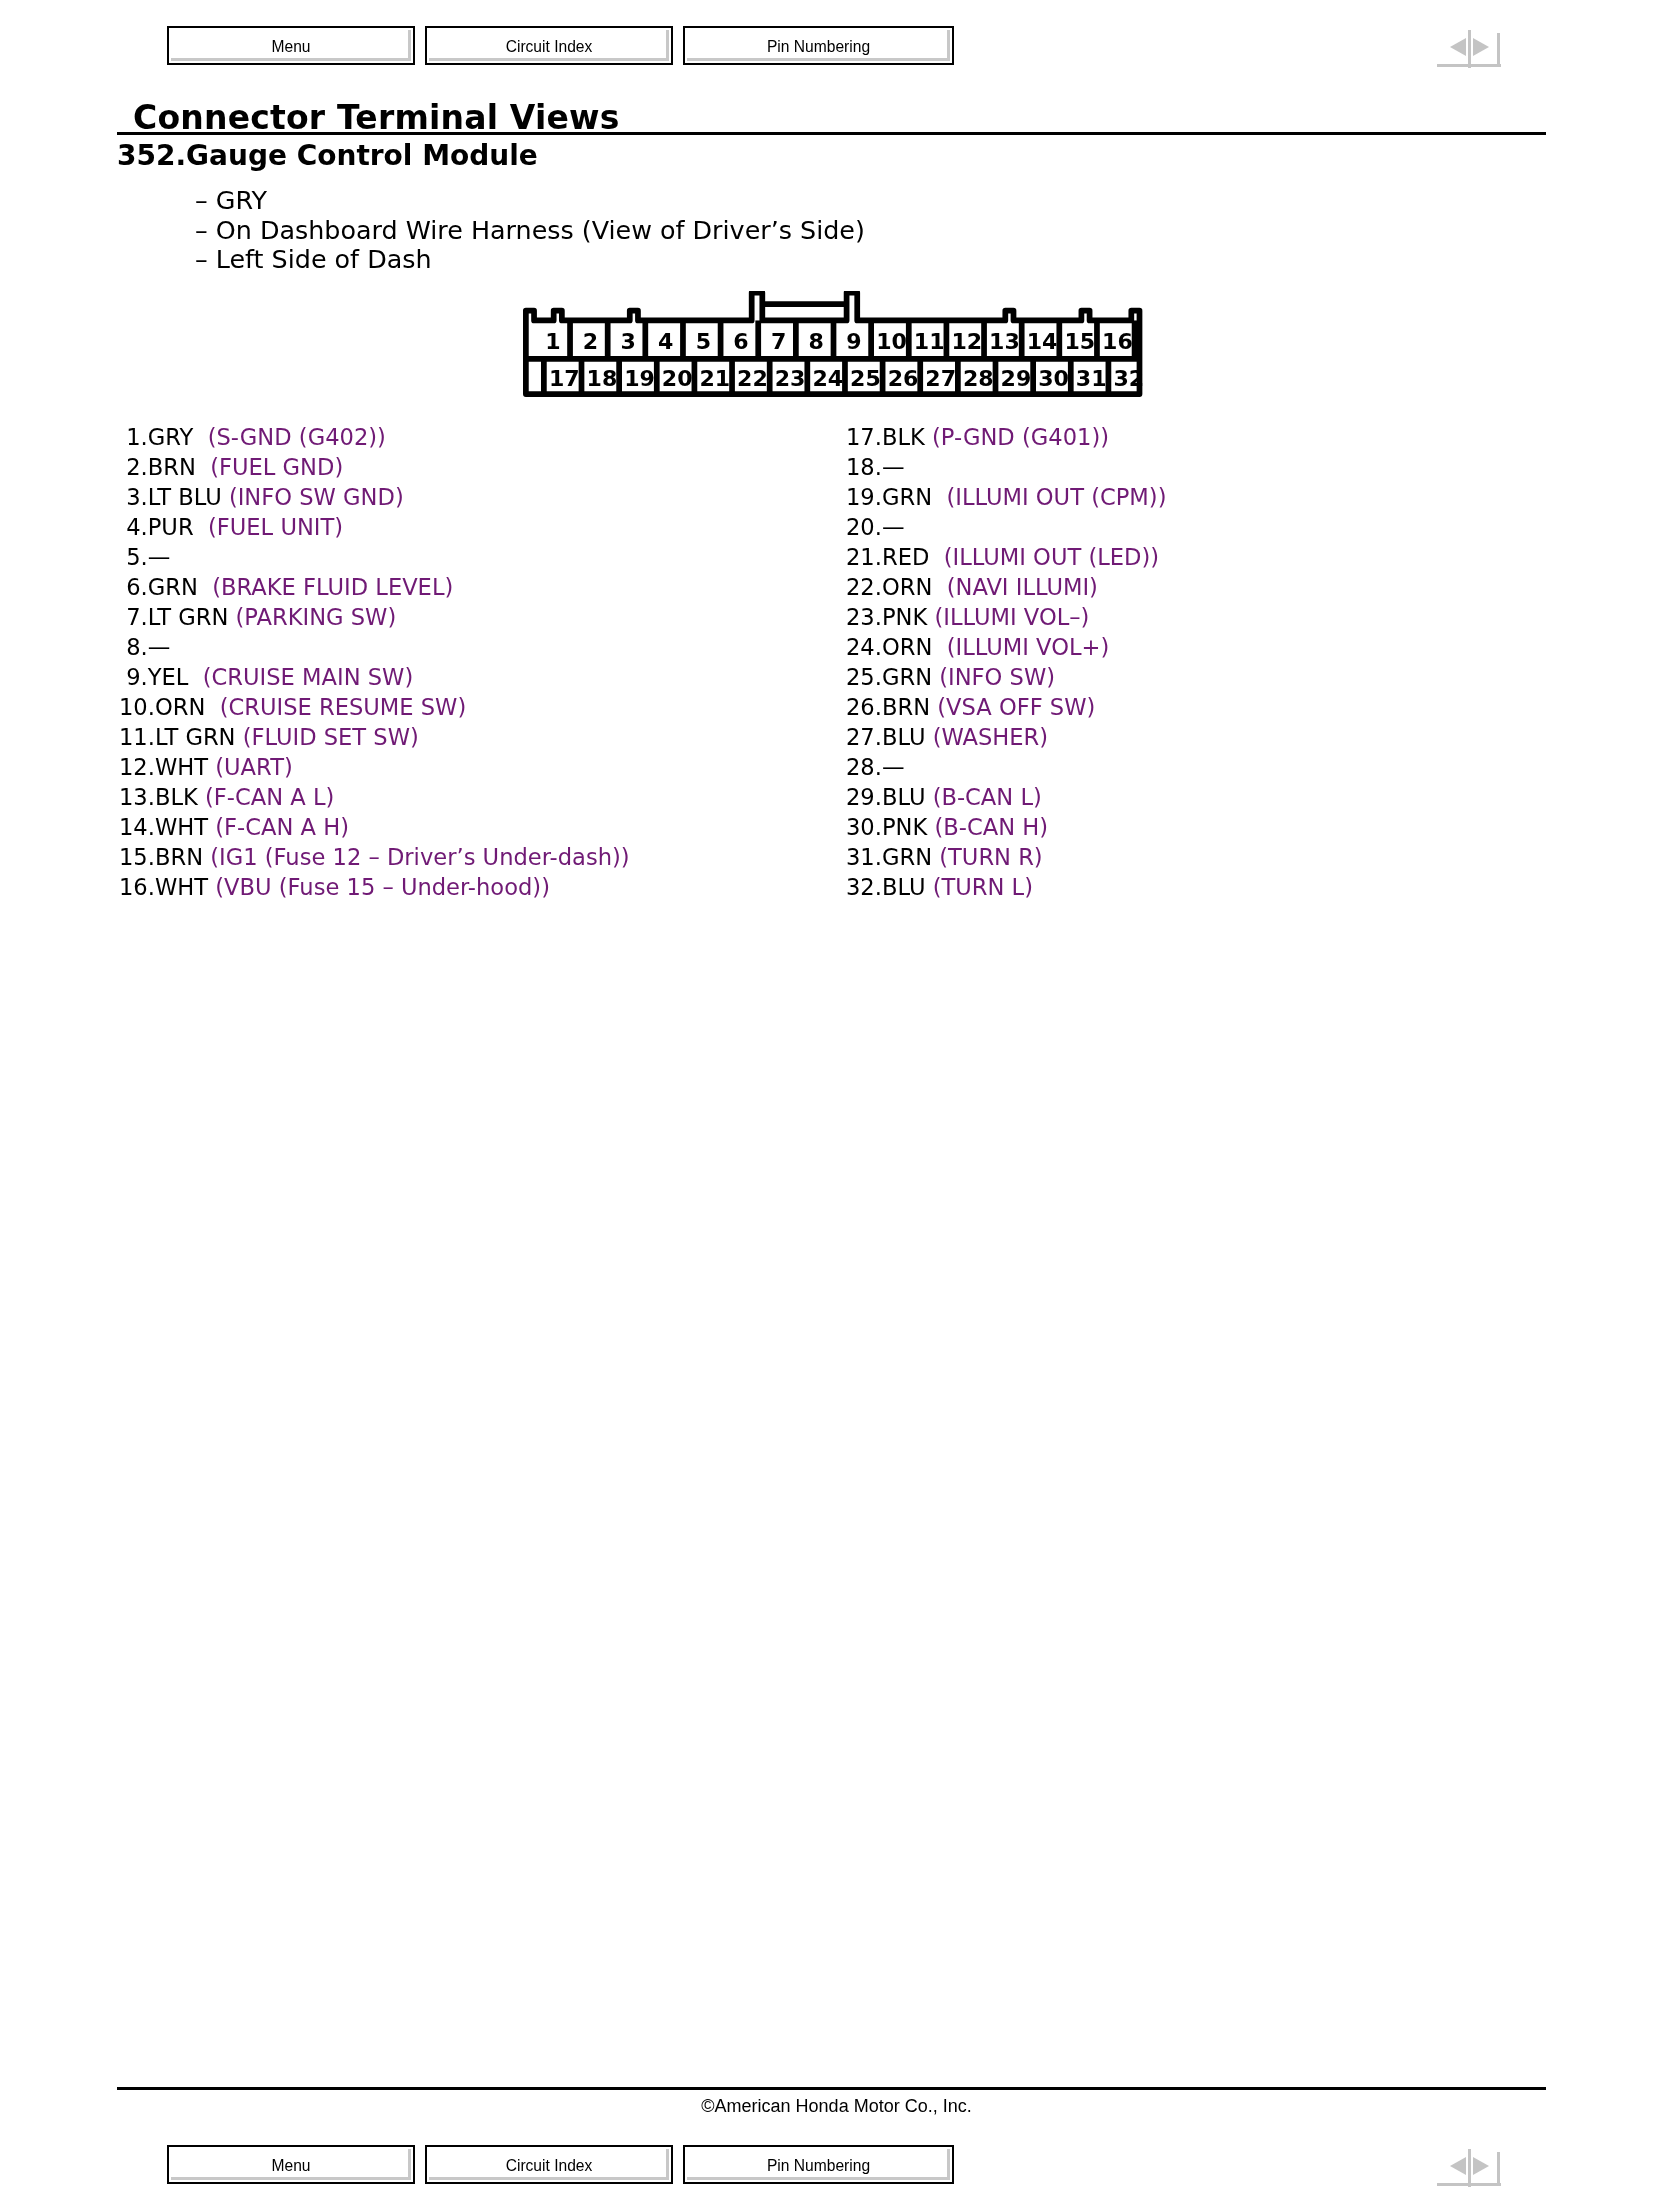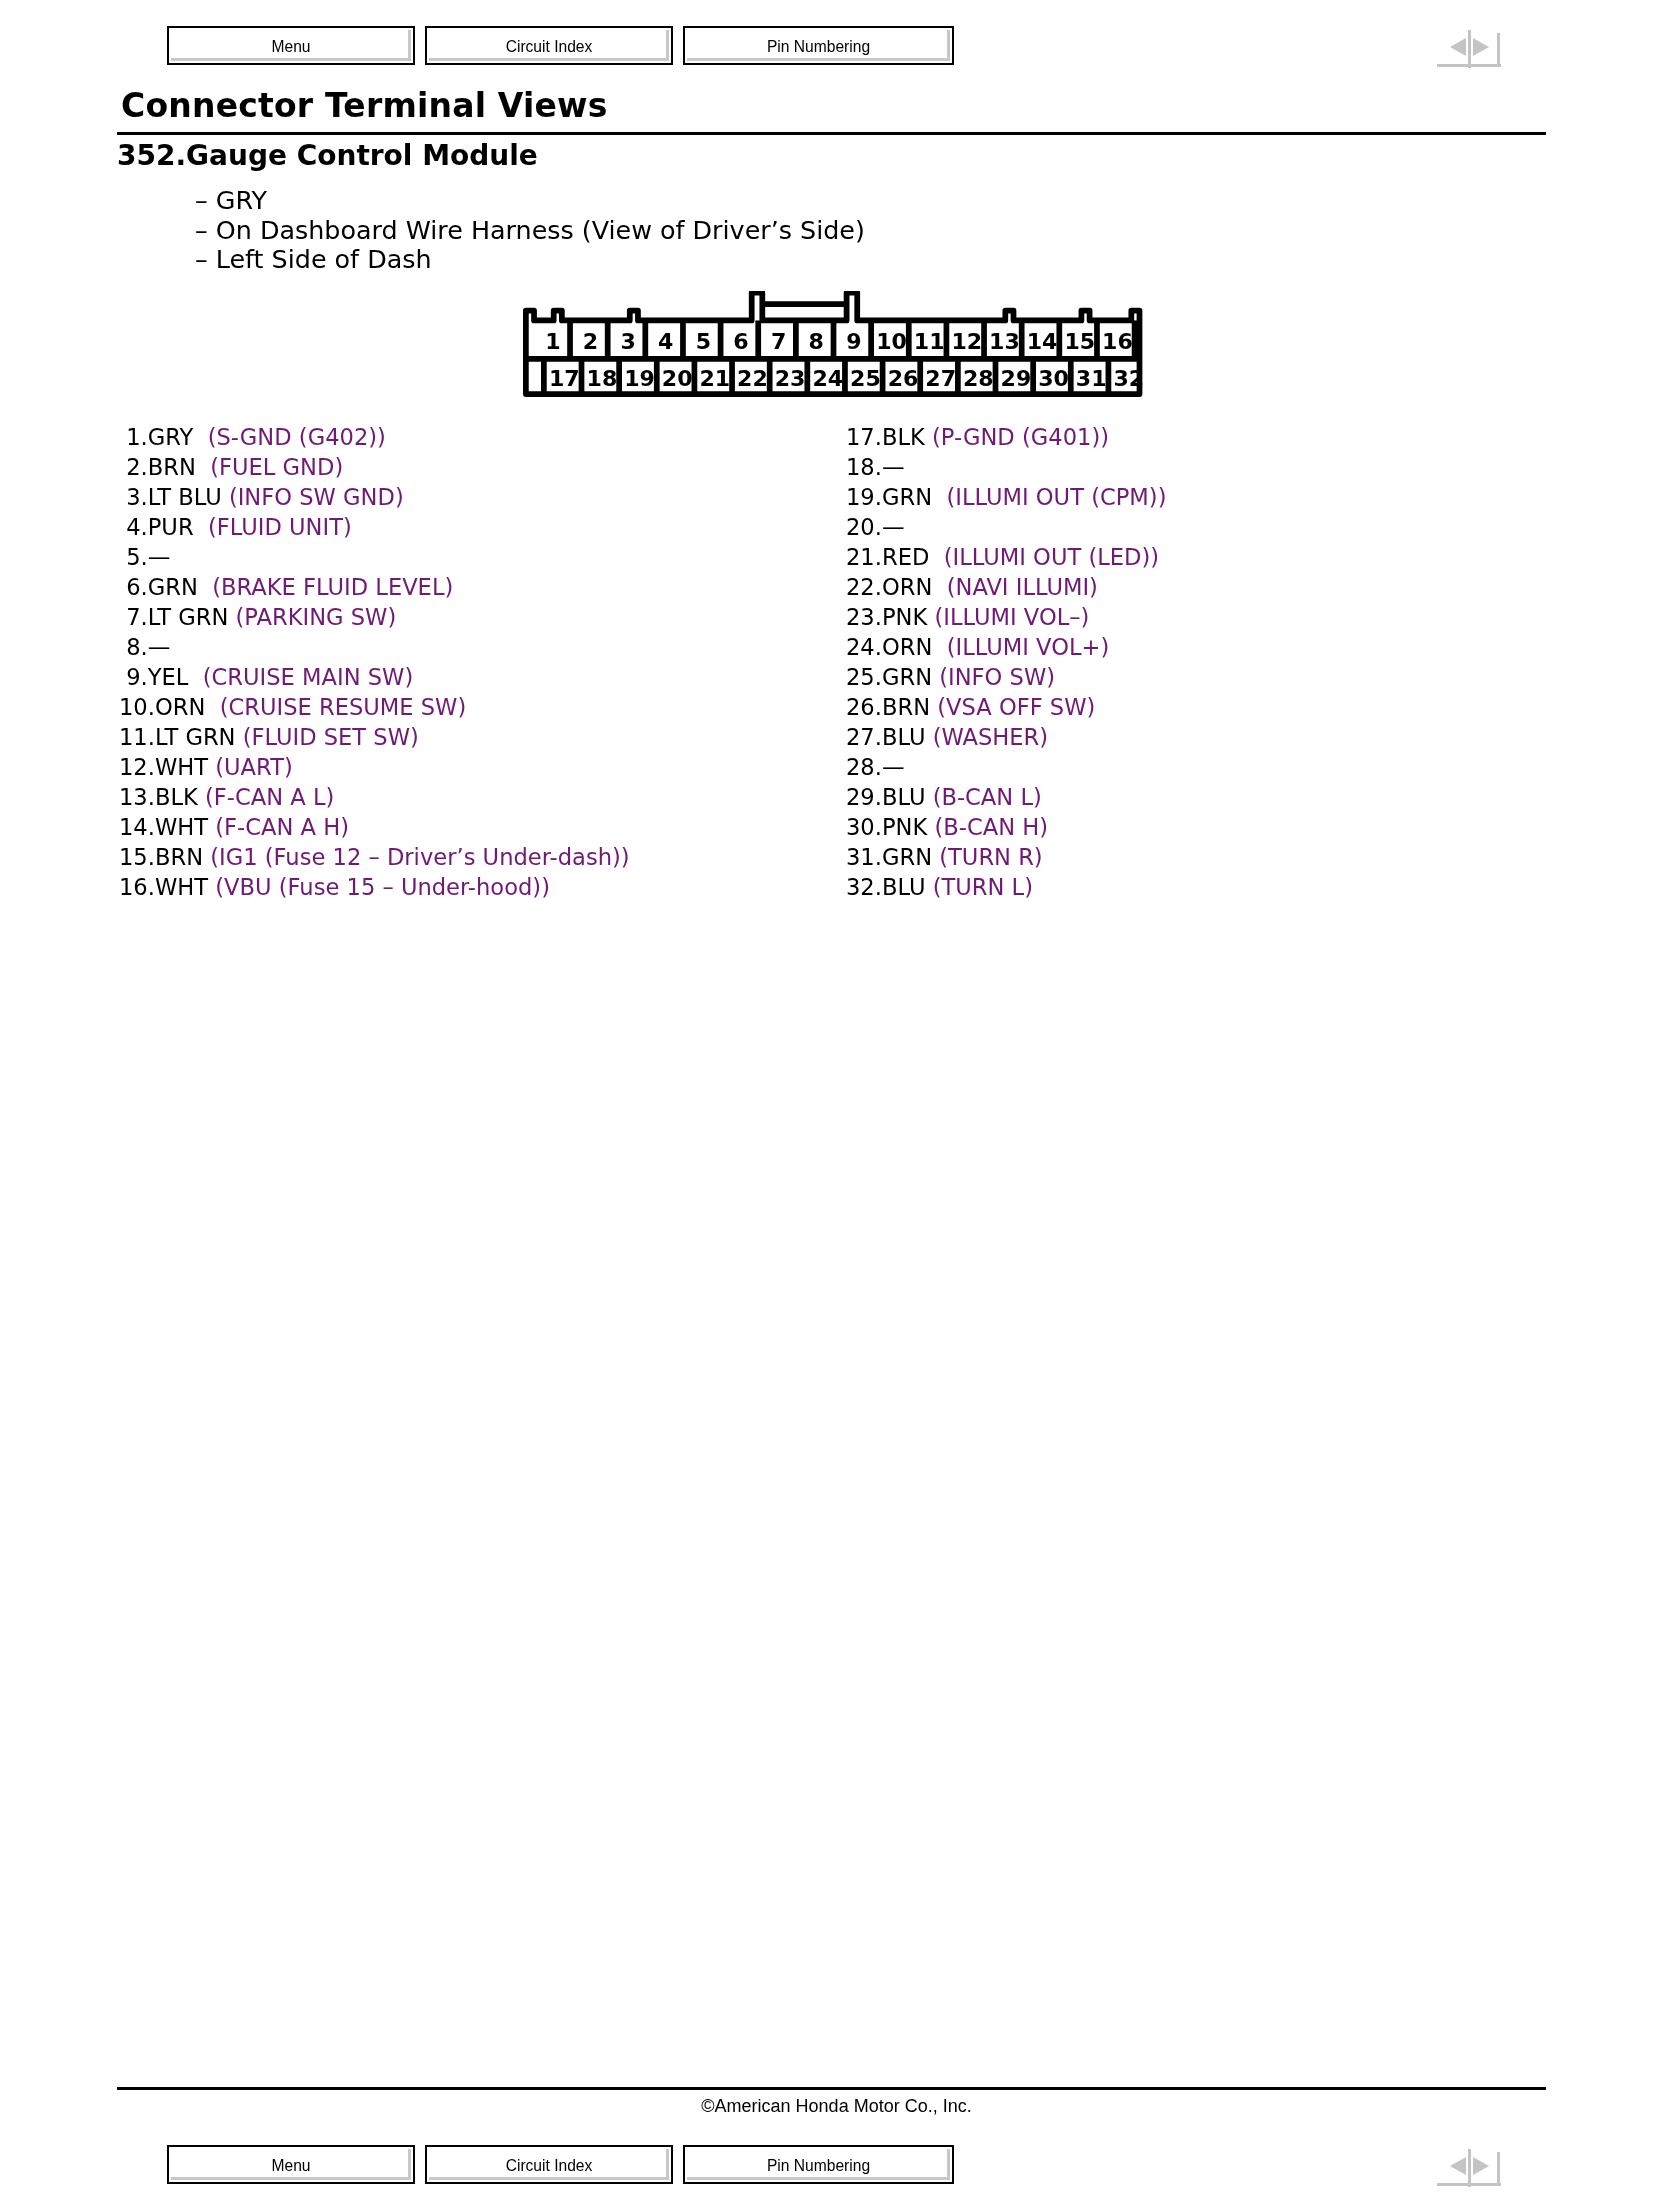--- a/index.html
+++ b/index.html
@@ -17,21 +17,21 @@
   .arrows { position:absolute; width:69px; height:41px; }
   .arrows .tri-l { position:absolute; left:14.8px; top:9.8px; width:0; height:0;
         border-top:9px solid transparent; border-bottom:9px solid transparent;
         border-right:16.4px solid #c4c4c4; cursor:pointer; }
   .arrows .tri-r { position:absolute; left:38px; top:9.8px; width:0; height:0;
         border-top:9px solid transparent; border-bottom:9px solid transparent;
         border-left:16.4px solid #c4c4c4; cursor:pointer; }
   .arrows .bar-mid { position:absolute; left:33px; top:1.6px; width:3.3px; height:38px; background:#c4c4c4; }
   .arrows .bar-r { position:absolute; left:62px; top:4.9px; width:3.3px; height:34px; background:#c4c4c4; }
   .arrows .base { position:absolute; left:1.6px; top:36px; width:64px; height:3.3px; background:#c4c4c4; }
-  h1.title { position:absolute; left:117px; top:82px; margin:4px; font-size:33px; font-weight:bold;
+  h1.title { position:absolute; left:117px; top:82px; margin:16px; font-size:33px; font-weight:bold;
              letter-spacing:0.2px; }
   .rule { position:absolute; left:117px; width:1429px; height:3.3px; background:#000; }
   h2.sub { position:absolute; left:117px; top:139px; margin:0; font-size:28px; font-weight:bold; }
   .bullets { position:absolute; left:187px; top:178px; margin:8px; padding:0; list-style:none; font-size:25.4px; }
   .bullets li { height:29.5px; line-height:29.5px; }
   .connector { position:absolute; left:522px; top:291px; }
   .pins { position:absolute; top:422px; margin:0; padding:0; list-style:none; font-size:22.6px; }
   .pins li { height:30px; line-height:30px; white-space:pre; }
   .pins .wire { color:#000; }
   .pins .desc { color:#701a75; }
@@ -143,21 +143,21 @@
       <text x="649" y="116" text-anchor="middle">30</text>
       <text x="695" y="116" text-anchor="middle">31</text>
       <text x="741" y="116" text-anchor="middle">32</text>
     </g>
 </svg>
 
 <ul class="pins" style="left:119px;" id="pinsLeft">
     <li><span class="wire"> 1.</span><span class="wire">GRY  </span><span class="desc">(S-GND (G402))</span></li>
     <li><span class="wire"> 2.</span><span class="wire">BRN  </span><span class="desc">(FUEL GND)</span></li>
     <li><span class="wire"> 3.</span><span class="wire">LT BLU </span><span class="desc">(INFO SW GND)</span></li>
-    <li><span class="wire"> 4.</span><span class="wire">PUR  </span><span class="desc">(FLUID UNIT)</span></li>
+    <li><span class="wire"> 4.</span><span class="wire">PUR  </span><span class="desc">(FUEL UNIT)</span></li>
     <li><span class="wire"> 5.</span><span class="wire">—</span><span class="desc"></span></li>
     <li><span class="wire"> 6.</span><span class="wire">GRN  </span><span class="desc">(BRAKE FLUID LEVEL)</span></li>
     <li><span class="wire"> 7.</span><span class="wire">LT GRN </span><span class="desc">(PARKING SW)</span></li>
     <li><span class="wire"> 8.</span><span class="wire">—</span><span class="desc"></span></li>
     <li><span class="wire"> 9.</span><span class="wire">YEL  </span><span class="desc">(CRUISE MAIN SW)</span></li>
     <li><span class="wire">10.</span><span class="wire">ORN  </span><span class="desc">(CRUISE RESUME SW)</span></li>
     <li><span class="wire">11.</span><span class="wire">LT GRN </span><span class="desc">(FLUID SET SW)</span></li>
     <li><span class="wire">12.</span><span class="wire">WHT </span><span class="desc">(UART)</span></li>
     <li><span class="wire">13.</span><span class="wire">BLK </span><span class="desc">(F-CAN A L)</span></li>
     <li><span class="wire">14.</span><span class="wire">WHT </span><span class="desc">(F-CAN A H)</span></li>

